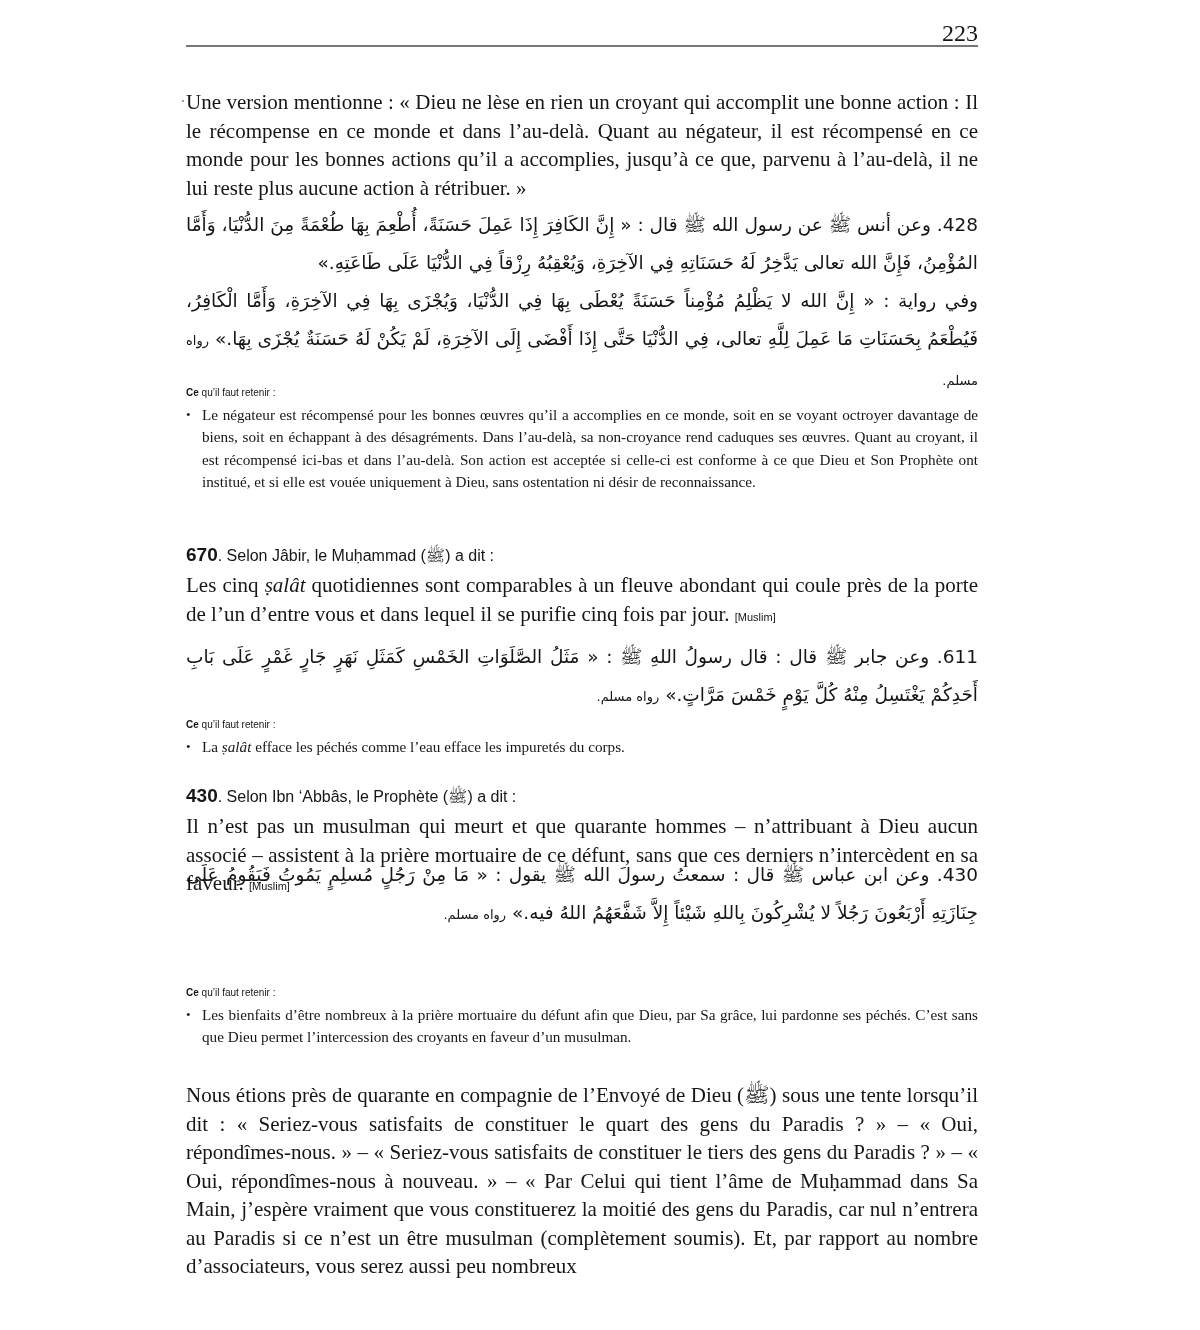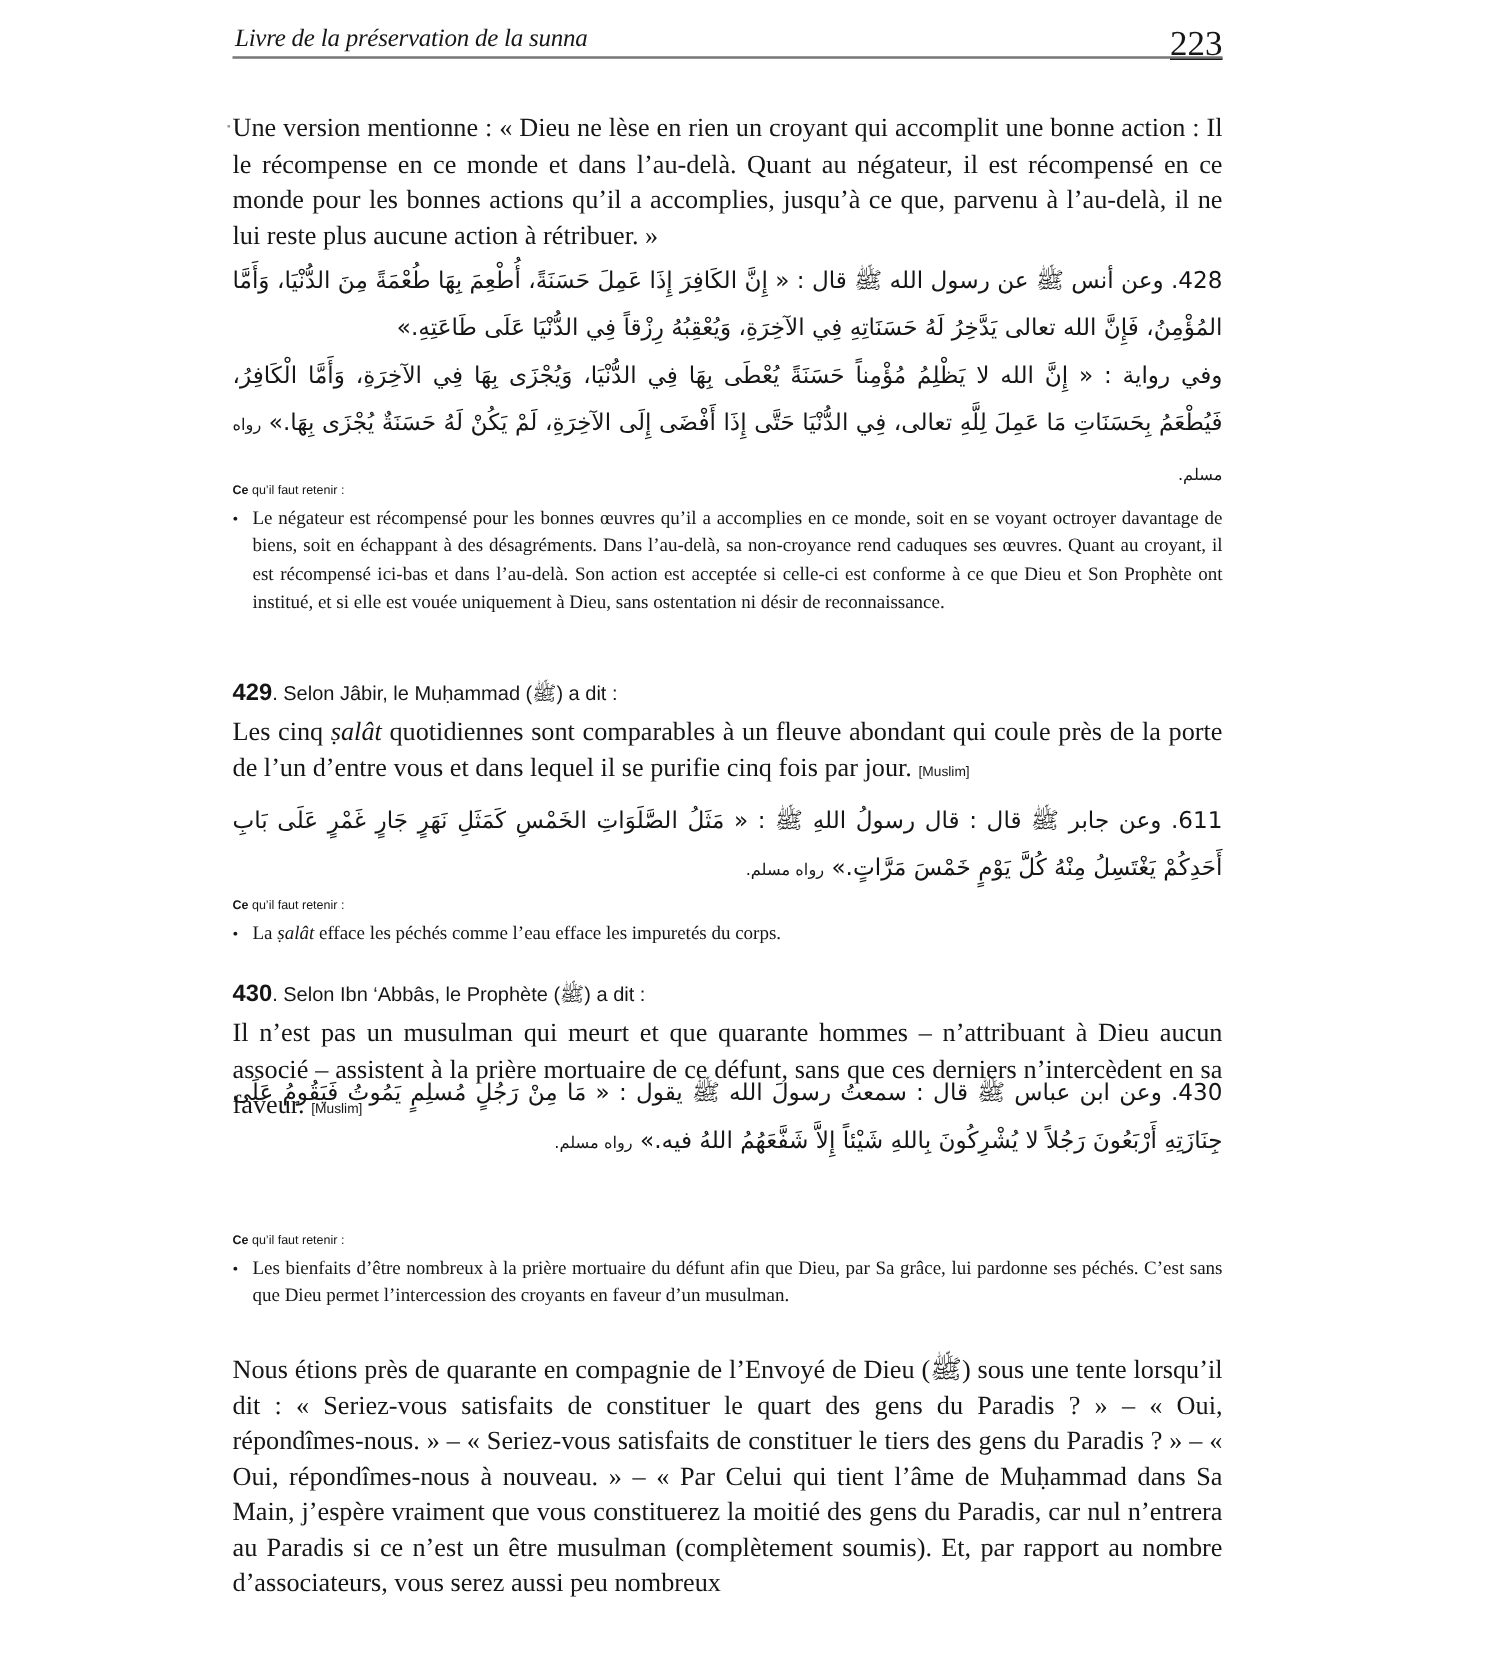--- a/index.html
+++ b/index.html
@@ -3,21 +3,21 @@
 <meta charset="utf-8">
 <style>
   html, body { margin: 0; padding: 0; background: #ffffff; }
   body { width: 1200px; height: 1330px; position: relative; overflow: hidden; color: #161616; }
   .page { position: absolute; left: 186px; top: 0; width: 792px; }
   .serif { font-family: "Liberation Serif", "DejaVu Serif", serif; }
   .sans { font-family: "Liberation Sans", "DejaVu Sans", sans-serif; }
 
   .running-head { position: absolute; top: 18px; left: 0; width: 792px; height: 28px; }
   .running-head .title { position: absolute; left: 2px; top: 2px; font-style: italic; font-size: 20px; letter-spacing: -0.2px; }
-  .running-head .folio { position: absolute; right: 0; top: 2px; font-size: 28px; text-decoration: underline; }
+  .running-head .folio { position: absolute; right: 0; top: 2px; font-size: 24px; }
   .head-rule { position: absolute; top: 45px; left: 0; width: 792px; height: 2px; background: #777; }
 
   .block { position: absolute; left: 0; width: 792px; }
   .fr-main { font-size: 21px; line-height: 28.5px; text-align: justify; }
   .fr-main p { margin: 0; }
   .ar { direction: rtl; text-align: justify; font-family: "DejaVu Sans", sans-serif; font-size: 18.5px; line-height: 38px; }
   .ar p { margin: 0; }
   .ar .src { font-size: 13px; }
   .retain-label { font-size: 10px; line-height: 18px; margin: 0; }
   .retain-label b { font-weight: bold; }
@@ -29,21 +29,20 @@
   .margin-mark { position: absolute; left: 182px; top: 100px; width: 2px; height: 2px; background: #999; }
 </style>
 </head>
 <body>
 
 <div class="margin-mark"></div>
 
 <div class="page">
 
   <div class="running-head serif">
-    <span class="title">Livre de la préservation de la sunna</span>
     <span class="folio">223</span>
   </div>
   <div class="head-rule"></div>
 
   <div class="block fr-main serif" style="top:88px;">
     <p>Une version mentionne : « Dieu ne lèse en rien un croyant qui accomplit une bonne action : Il le récompense en ce monde et dans l’au-delà. Quant au négateur, il est récompensé en ce monde pour les bonnes actions qu’il a accomplies, jusqu’à ce que, parvenu à l’au-delà, il ne lui reste plus aucune action à rétribuer. »</p>
   </div>
 
   <div class="block ar" style="top:206px;">
     <p>428. وعن أنس ﷺ عن رسول الله ﷺ قال : « إِنَّ الكَافِرَ إِذَا عَمِلَ حَسَنَةً، أُطْعِمَ بِهَا طُعْمَةً مِنَ الدُّنْيَا، وَأَمَّا المُؤْمِنُ، فَإِنَّ الله تعالى يَدَّخِرُ لَهُ حَسَنَاتِهِ فِي الآخِرَةِ، وَيُعْقِبُهُ رِزْقاً فِي الدُّنْيَا عَلَى طَاعَتِهِ.»</p>
@@ -52,21 +51,21 @@
 
   <div class="block" style="top:384px;">
     <p class="retain-label sans"><b>Ce</b><span> qu’il faut retenir :</span></p>
     <div class="bullet serif" style="margin-top:2px;">
       <span class="dot">•</span>
       <span>Le négateur est récompensé pour les bonnes œuvres qu’il a accomplies en ce monde, soit en se voyant octroyer davantage de biens, soit en échappant à des désagréments. Dans l’au-delà, sa non-croyance rend caduques ses œuvres. Quant au croyant, il est récompensé ici-bas et dans l’au-delà. Son action est acceptée si celle-ci est conforme à ce que Dieu et Son Prophète ont institué, et si elle est vouée uniquement à Dieu, sans ostentation ni désir de reconnaissance.</span>
     </div>
   </div>
 
   <div class="block" style="top:544px;">
-    <p class="hadith-head sans"><span class="num">429</span><span>. Selon Jâbir, le Muḥammad (ﷺ) a dit :</span></p>
+    <p class="hadith-head sans"><span class="num">670</span><span>. Selon Jâbir, le Muḥammad (ﷺ) a dit :</span></p>
     <div class="fr-main serif" style="margin-top:4px;">
       <p><span>Les cinq </span><i>ṣalât</i><span> quotidiennes sont comparables à un fleuve abondant qui coule près de la porte de l’un d’entre vous et dans lequel il se purifie cinq fois par jour.</span> <span class="ref">[Muslim]</span></p>
     </div>
   </div>
   <div class="block ar" style="top:638px;">
     <p><span>611. وعن جابر ﷺ قال : قال رسولُ اللهِ ﷺ : « مَثَلُ الصَّلَوَاتِ الخَمْسِ كَمَثَلِ نَهَرٍ جَارٍ غَمْرٍ عَلَى بَابِ أَحَدِكُمْ يَغْتَسِلُ مِنْهُ كُلَّ يَوْمٍ خَمْسَ مَرَّاتٍ.»</span> <span class="src">رواه مسلم.</span></p>
   </div>
   <div class="block" style="top:716px;">
     <p class="retain-label sans"><b>Ce</b><span> qu’il faut retenir :</span></p>
     <div class="bullet serif" style="margin-top:2px;">

